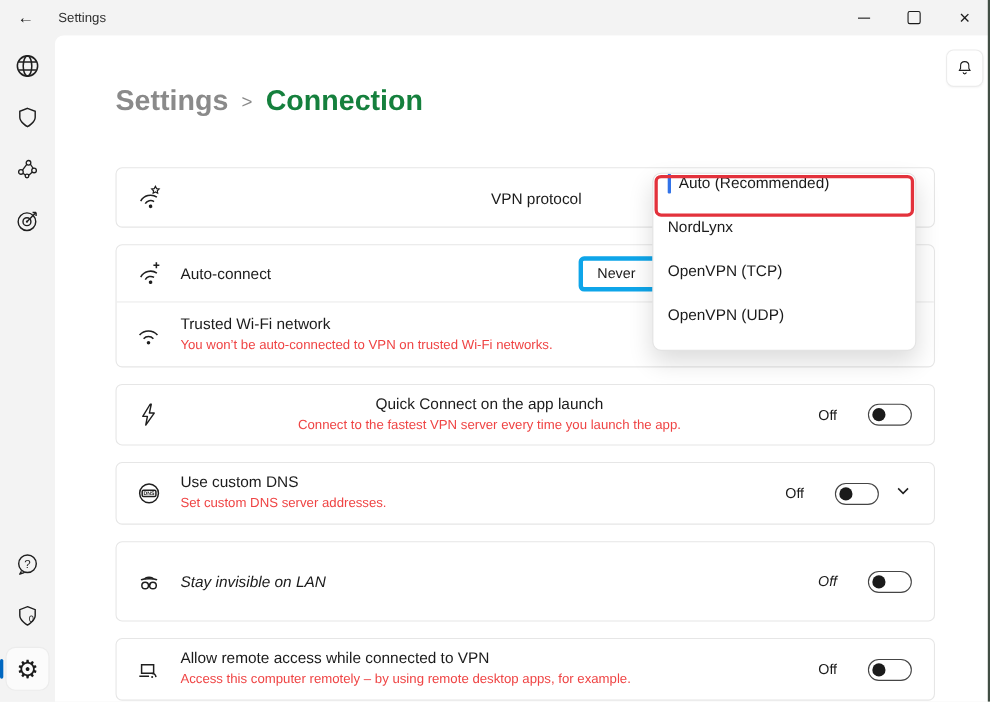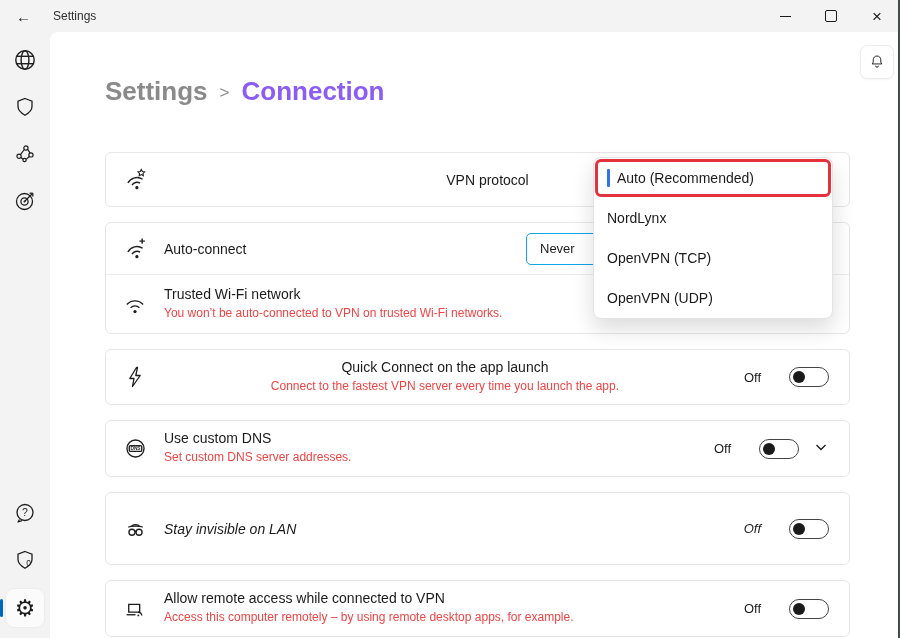--- a/index.html
+++ b/index.html
@@ -26,44 +26,44 @@
   .gear-glyph{font-size:23px;line-height:1;color:#1b1b1b;}
   .side-btn svg{stroke:#1f1f1f;fill:none;stroke-width:1.3;}
   
   .content{position:absolute;left:50px;top:32px;right:0;bottom:0;background:#ffffff;border-top-left-radius:8px;z-index:3;}
   .edge{position:absolute;right:0;top:0;bottom:0;width:2px;background:#414e44;z-index:60;}
   .bell-btn{position:absolute;top:13px;right:6px;width:32px;height:32px;background:#fff;border:1px solid #ececec;border-radius:7px;display:flex;align-items:center;justify-content:center;box-shadow:0 1px 2px rgba(0,0,0,.04);}
   .bell-btn svg{stroke:#1f1f1f;fill:none;stroke-width:1.3;}
   .breadcrumb{margin:42px 0 0 55px;font-size:26px;display:flex;align-items:center;line-height:33px;}
   .bc-parent{color:#8a8a8a;font-weight:700;}
   .bc-sep{color:#8a8a8a;font-size:17px;margin:2px 12px 0 12px;}
-  .bc-current{color:#8b5cf6;font-weight:700;}
+  .bc-current{color:#15803d;font-weight:700;}
   
   .cards{margin:43px 50px 0 55px;}
   .card{background:#fff;border:1px solid #e6e6e6;border-radius:6px;margin-bottom:15px;box-sizing:border-box;}
   .row{display:flex;align-items:center;padding-right:20px;box-sizing:border-box;}
   .divider{border-top:1px solid #ececec;}
   .icon-box{width:58px;min-width:58px;display:flex;align-items:center;justify-content:center;}
   .icon-box svg{stroke:#1f1f1f;fill:none;stroke-width:1.3;}
   .texts{display:flex;flex-direction:column;justify-content:center;gap:2px;flex:1;padding:8px 18px 8px 0;}
   .row-title{font-size:14px;color:#1b1b1b;}
   .row-sub{font-size:12px;color:#ef4444;line-height:1.55;}
   .controls{margin-left:auto;display:flex;align-items:center;gap:14px;}
   .h55{height:53px;text-align:center;} .h51{height:51px;} .h58{height:58px;} .h56{height:54px;text-align:center;} .h57{height:55px;} .h73{height:71px;font-style:italic;}
   
   .toggle{display:flex;align-items:center;gap:28px;}
   .t-label{font-size:13px;color:#1b1b1b;}
   .t-pill{width:40px;height:20px;border:1px solid #454545;border-radius:11px;display:flex;align-items:center;box-sizing:border-box;background:#fff;}
   .t-knob{width:12px;height:12px;border-radius:50%;background:#1b1b1b;margin-left:3px;}
   .chev svg{stroke:#1f1f1f;fill:none;stroke-width:1.4;}
   
-  .never-btn{width:100px;height:32px;border:1px solid #0ea5e9;border-radius:5px;background:#fff;font-size:13px;color:#1b1b1b;text-align:left;padding:0 0 0 13px;box-sizing:border-box;margin-right:203px;font-family:inherit;}
+  .never-btn{width:100px;height:32px;border:4px solid #0ea5e9;border-radius:5px;background:#fff;font-size:13px;color:#1b1b1b;text-align:left;padding:0 0 0 13px;box-sizing:border-box;margin-right:203px;font-family:inherit;}
   
   .popup{position:absolute;left:593px;top:157px;width:240px;background:#fff;border:1px solid #e3e3e3;border-radius:8px;box-shadow:0 10px 22px rgba(0,0,0,.14);z-index:40;box-sizing:border-box;overflow:hidden;}
-  .opt{height:40px;display:flex;align-items:center;padding:0 13px;font-size:14px;color:#1b1b1b;position:relative;}
+  .opt{height:40px;display:flex;padding:0 13px;font-size:14px;color:#1b1b1b;position:relative;}
   .red-frame{position:absolute;inset:1px;border:3px solid #e3323c;border-radius:6px;pointer-events:none;}
   .caret{width:3px;height:18px;background:#3273e8;margin-right:7px;border-radius:1px;}
 </style>
 </head>
 <body>
 
 <div class="titlebar">
   <span class="back-btn"><span>←</span></span>
   <span class="tb-title">Settings</span>
   <div class="win-controls">

